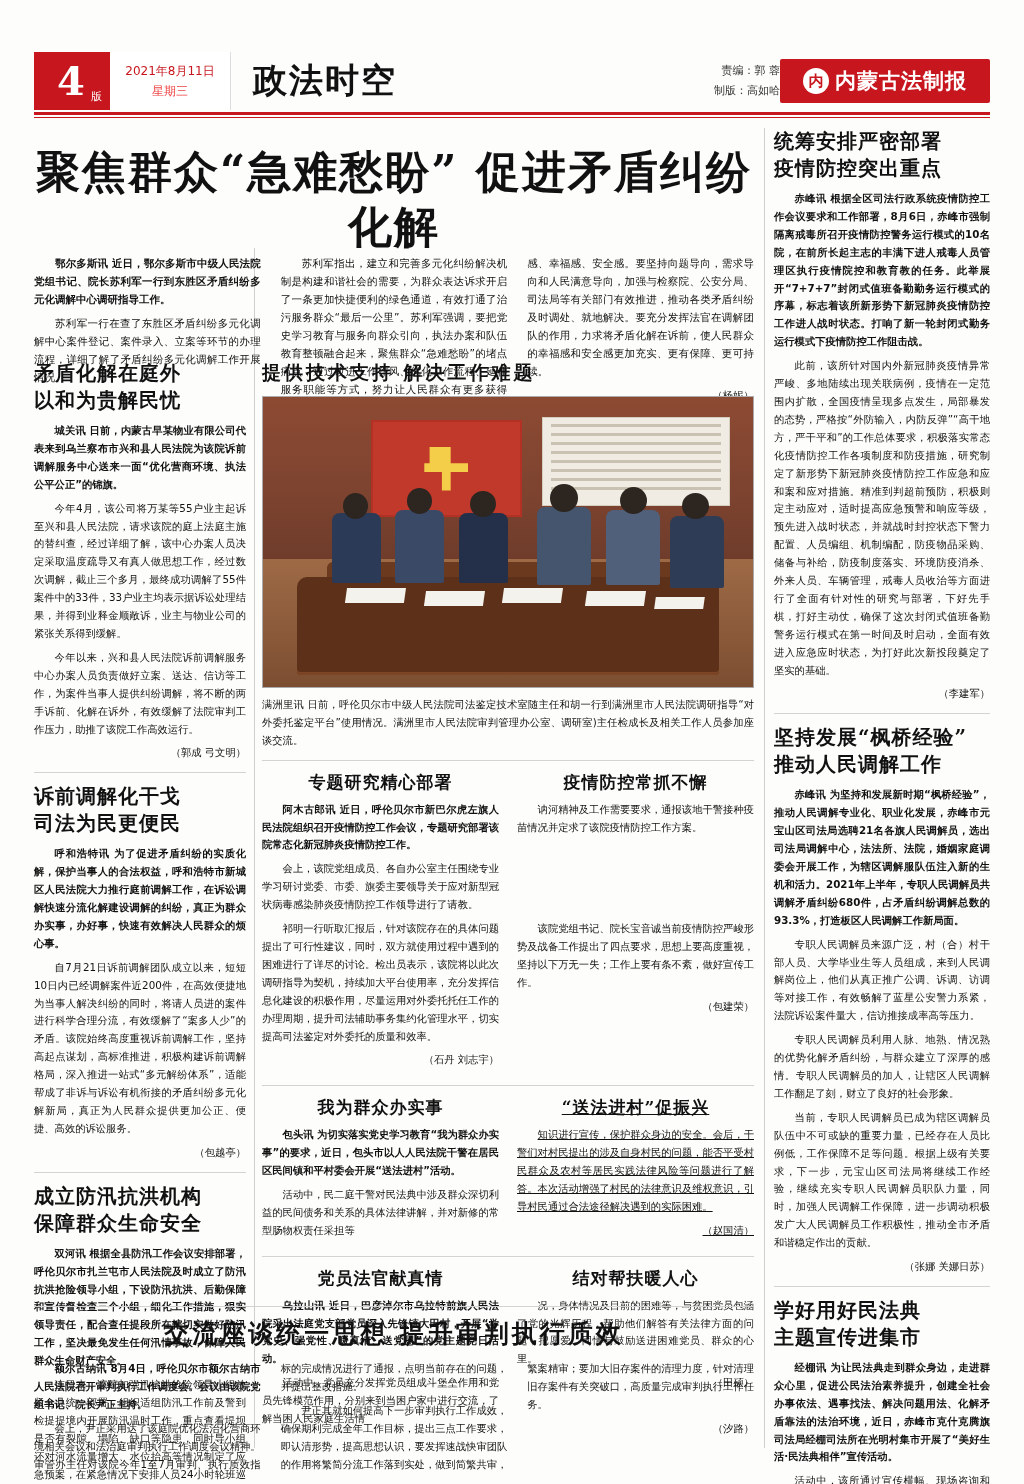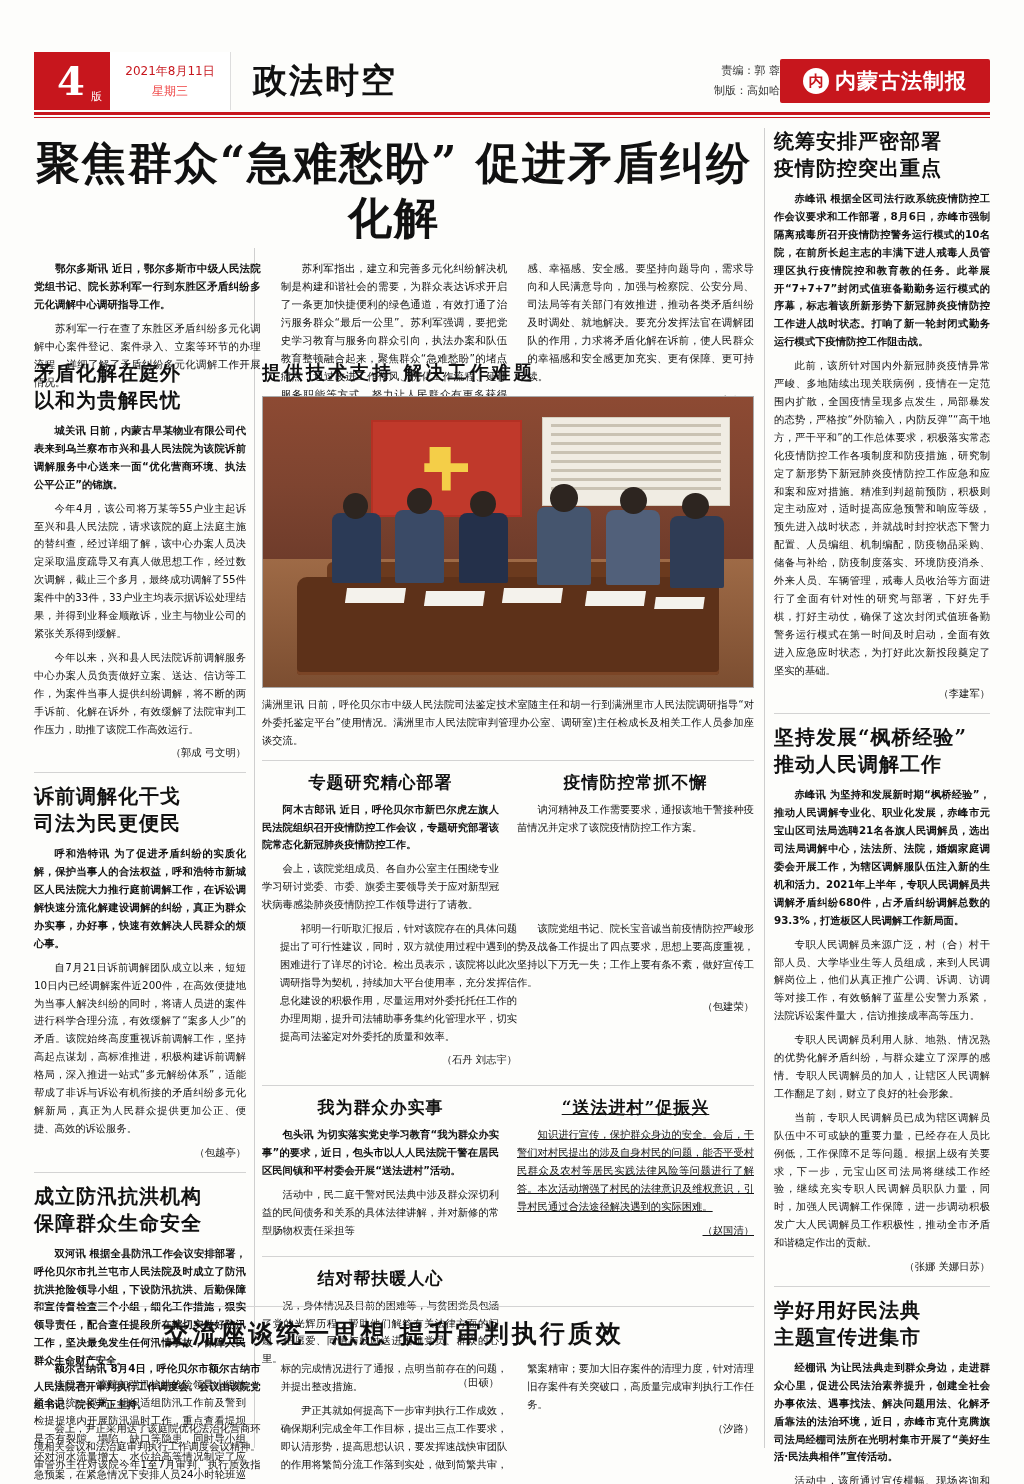--- a/index.html
+++ b/index.html
@@ -63,21 +63,21 @@
   .col-left{position:absolute;left:0;top:0;width:212px;}
   .col-mid{position:absolute;left:228px;top:0;width:492px;}
   .col-right{position:absolute;left:740px;top:0;width:216px;}
   .vline{position:absolute;width:1px;background:#cfcfcf;}
 
   h1.headline{
     font-family:"DejaVu Serif","Liberation Serif",serif;
     font-size:44px;font-weight:bold;letter-spacing:2px;margin:0;
     text-align:center;line-height:1.25;
   }
-  .lead-wrap{margin-top:14px;}
+  .lead-wrap{}
   .lead-cols{
     column-count:3;column-gap:20px;column-rule:none;
     font-size:10.5px;line-height:1.72;text-align:justify;
   }
   p{margin:0 0 6px 0;}
   .indent{text-indent:2em;}
   .byline{font-weight:bold;}
   .sig{text-align:right;}
   h2.sub{
     font-family:"DejaVu Serif","Liberation Serif",serif;
@@ -150,21 +150,21 @@
     </div>
   </div>
   <div class="rule-red"></div>
   <div class="rule-thin"></div>
 
   <div class="content">
 
     <div class="vline" style="left:220px;top:120px;height:1200px;"></div>
     <div class="vline" style="left:730px;top:0;height:1320px;"></div>
 
-    <div style="position:absolute;left:0;top:7px;width:720px;">
+    <div style="position:absolute;left:0;top:16px;width:720px;">
       <h1 class="headline">聚焦群众“急难愁盼”  促进矛盾纠纷化解</h1>
       <div class="lead-wrap">
         <div class="lead-cols">
           <p class="indent byline">鄂尔多斯讯  近日，鄂尔多斯市中级人民法院党组书记、院长苏利军一行到东胜区矛盾纠纷多元化调解中心调研指导工作。</p>
           <p class="indent">苏利军一行在查了东胜区矛盾纠纷多元化调解中心案件登记、案件录入、立案等环节的办理流程，详细了解了矛盾纠纷多元化调解工作开展情况。</p>
           <p class="indent">苏利军指出，建立和完善多元化纠纷解决机制是构建和谐社会的需要，为群众表达诉求开启了一条更加快捷便利的绿色通道，有效打通了治污服务群众“最后一公里”。苏利军强调，要把党史学习教育与服务向群众引向，执法办案和队伍教育整顿融合起来，聚焦群众“急难愁盼”的堵点痛点，通过改进工作作风、优化工作流程、延伸服务职能等方式，努力让人民群众有更多获得感、幸福感、安全感。要坚持向题导向，需求导向和人民满意导向，加强与检察院、公安分局、司法局等有关部门有效推进，推动各类矛盾纠纷及时调处、就地解决。要充分发挥法官在调解团队的作用，力求将矛盾化解在诉前，使人民群众的幸福感和安全感更加充实、更有保障、更可持续。</p>
           <p class="sig">（杨妮）</p>
         </div>
       </div>
     </div>
@@ -263,21 +263,21 @@
           </div>
         </div>
         <div style="width:237px;">
           <h3 class="sub-s">疫情防控常抓不懈</h3>
           <div class="art">
             <p class="indent">讷河精神及工作需要要求，通报该地干警接种疫苗情况并定求了该院疫情防控工作方案。</p>
           </div>
         </div>
       </div>
 
-      <div style="display:flex;justify-content:flex-end;">
+      <div style="display:flex;gap:18px;">
         <div style="width:237px;">
           <div class="art">
             <p class="indent">祁明一行听取汇报后，针对该院存在的具体问题提出了可行性建议，同时，双方就使用过程中遇到的困难进行了详尽的讨论。检出员表示，该院将以此次调研指导为契机，持续加大平台使用率，充分发挥信息化建设的积极作用，尽量运用对外委托托任工作的办理周期，提升司法辅助事务集约化管理水平，切实提高司法鉴定对外委托的质量和效率。</p>
             <p class="sig">（石丹 刘志宇）</p>
           </div>
         </div>
         <div style="width:237px;">
           <div class="art">
             <p class="indent">该院党组书记、院长宝音诚当前疫情防控严峻形势及战备工作提出了四点要求，思想上要高度重视，坚持以下万无一失；工作上要有条不紊，做好宣传工作。</p>
             <p class="sig">（包建荣）</p>
@@ -300,20 +300,27 @@
           <div class="art">
             <p class="indent">知识进行宣传，保护群众身边的安全。会后，干警们对村民提出的涉及自身村民的问题，能否平受村民群众及农村等居民实践法律风险等问题进行了解答。本次活动增强了村民的法律意识及维权意识，引导村民通过合法途径解决遇到的实际困难。</p>
             <p class="sig">（赵国清）</p>
           </div>
         </div>
       </div>
 
       <div class="hr-dash"></div>
 
       <div style="display:flex;gap:18px;">
+        <div style="width:237px;">
+          <h3 class="sub-s">党员法官献真情</h3>
+          <div class="art">
+            <p class="indent byline">乌拉山讯  近日，巴彦淖尔市乌拉特前旗人民法院采出法庭党支部党员深入先锋镇大田村，开展“学党史、强党性、暖真情、送党恩”的党主题党日活动。</p>
+            <p class="indent">活动中，党员充分发挥党员组成斗堡垒作用和党员先锋模范作用，分别来到当困户家中进行交流，了解当困人民家庭生活情</p>
+          </div>
+        </div>
         <div style="width:237px;">
           <h3 class="sub-s">结对帮扶暖人心</h3>
           <div class="art">
             <p class="indent">况，身体情况及目前的困难等，与贫困党员包涵了党的光辉历程，帮助他们解答有关法律方面的问题，把愿爱、同情与鼓励送进困难党员、群众的心里。</p>
             <p class="sig">（田硕）</p>
           </div>
         </div>
       </div>
     </div>
 

